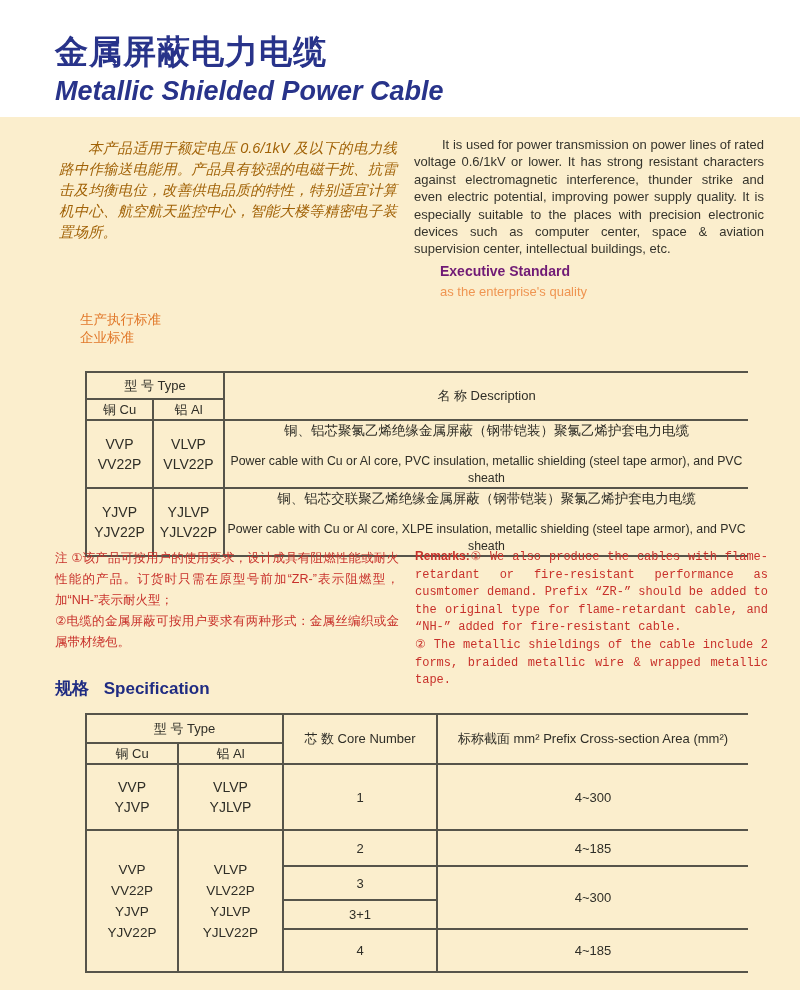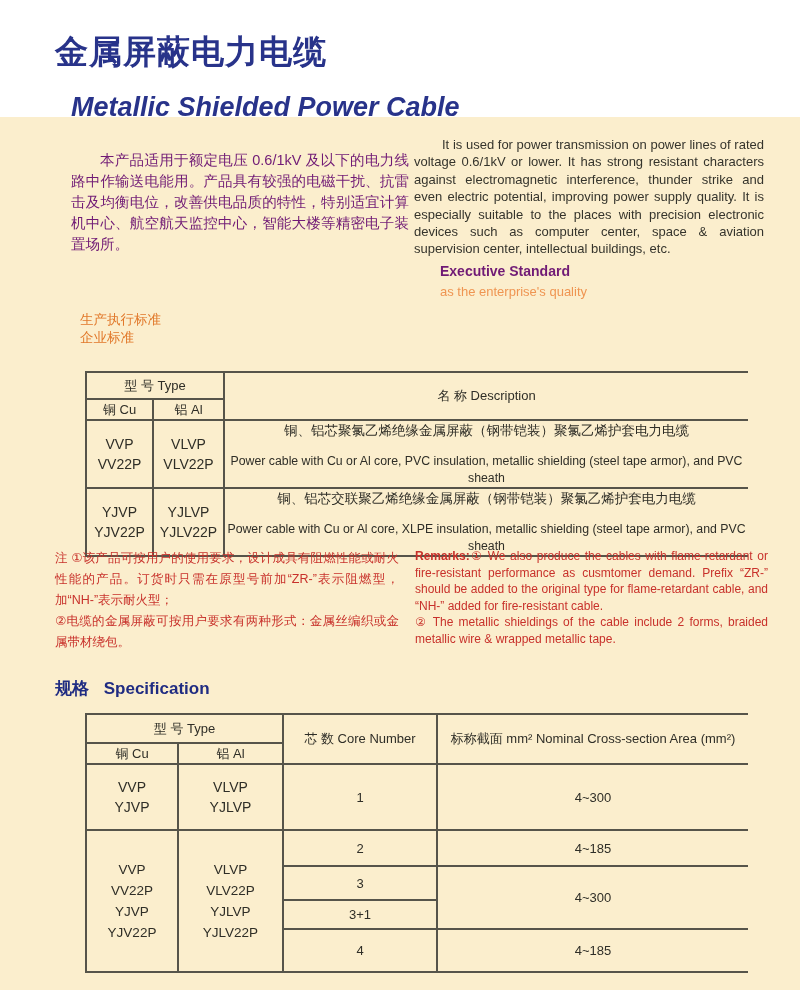--- a/index.html
+++ b/index.html
@@ -6,27 +6,27 @@
   .page {
     position:relative; width:800px; height:990px; margin:0 auto;
     background:#ffffff; overflow:hidden;
     font-family:"Liberation Sans","DejaVu Sans",sans-serif;
     color:#35342c;
   }
   
   .hdr { position:absolute; top:0; left:0; width:800px; height:117px; background:#ffffff; }
   .hdr h1 { position:absolute; left:55px; top:30px; margin:0;
             font-size:33px; font-weight:bold; color:#28338a; letter-spacing:1px; }
-  .hdr h2 { position:absolute; left:55px; top:76px; margin:16px;
+  .hdr h2 { position:absolute; left:55px; top:76px; margin:0;
             font-size:27px; font-weight:bold; font-style:italic; color:#28338a; }
   
   .panel { position:absolute; top:117px; left:0; width:800px; height:873px; background:#fbeecd; }
   .intro-zh {
-    position:absolute; left:55px; top:17px; width:338px; margin:16px;
-    font-size:14.5px; line-height:21px; text-align:justify; text-indent:2em; color:#701a75;
+    position:absolute; left:55px; top:17px; width:338px; margin:4px;
+    font-size:14.5px; line-height:21px; text-align:justify; text-indent:2em; color:#a16207;font-style:italic;
   }
   .intro-en {
     position:absolute; left:414px; top:19px; width:350px; margin:0;
     font-size:13px; line-height:17.4px; text-align:justify; text-indent:28px; color:#35342c;
   }
   .std-zh { position:absolute; left:80px; top:146px; font-size:13.5px; line-height:18px; color:#e1782a;margin-top:48px; }
   .std-en { position:absolute; left:440px; top:146px; line-height:17px; }
   .std-en-title { color:#701a75; font-weight:bold; font-size:14px; }
   .std-en-sub   { color:#ef9552; font-size:13px; margin-top:3px; }
   .sec-title { position:absolute; left:55px; margin:0; color:#202c82; font-weight:bold; font-size:17px; }
@@ -47,21 +47,21 @@
   .num { font-size:13px; }
   
   .note-zh {
     position:absolute; left:55px; top:431px; width:344px; margin:0;
     font-size:12.5px; line-height:21px; color:#c8312b; text-align:justify; white-space:pre-line;
   }
   .note-en {
     position:absolute; left:415px; top:431px; width:353px; margin:0;
     font-size:12px; line-height:16.6px; color:#c8312b; text-align:justify;
   }
-  .note-en .pre { white-space:pre-line; }
+  .note-en .pre { white-space:pre-line;font-family:Liberation Mono, monospace; }
 </style>
 </head>
 <body>
 
 <div class="page">
 
   <div class="hdr">
     <h1>金属屏蔽电力电缆</h1>
     <h2>Metallic Shielded Power Cable</h2>
   </div>
@@ -133,21 +133,21 @@
       <colgroup>
           <col style="width:92px">
           <col style="width:105px">
           <col style="width:154px">
           <col style="width:311px">
         </colgroup>
       <tbody>
           <tr>
         <td colspan="2" class="hcell" style="height:27px">型  号 Type</td>
         <td rowspan="2" class="hcell">芯 数 Core Number</td>
-        <td rowspan="2" class="hcell">标称截面 mm²  Nominal Cross-section Area (mm²)</td>
+        <td rowspan="2" class="hcell">标称截面 mm²  Prefix Cross-section Area (mm²)</td>
       </tr>
       <tr>
         <td class="hcell" style="height:19px">铜 Cu</td>
         <td class="hcell">铝 Al</td>
       </tr>
       <tr>
         <td class="ml" style="height:64px">VVP
 YJVP</td>
         <td class="ml">VLVP
 YJLVP</td>

